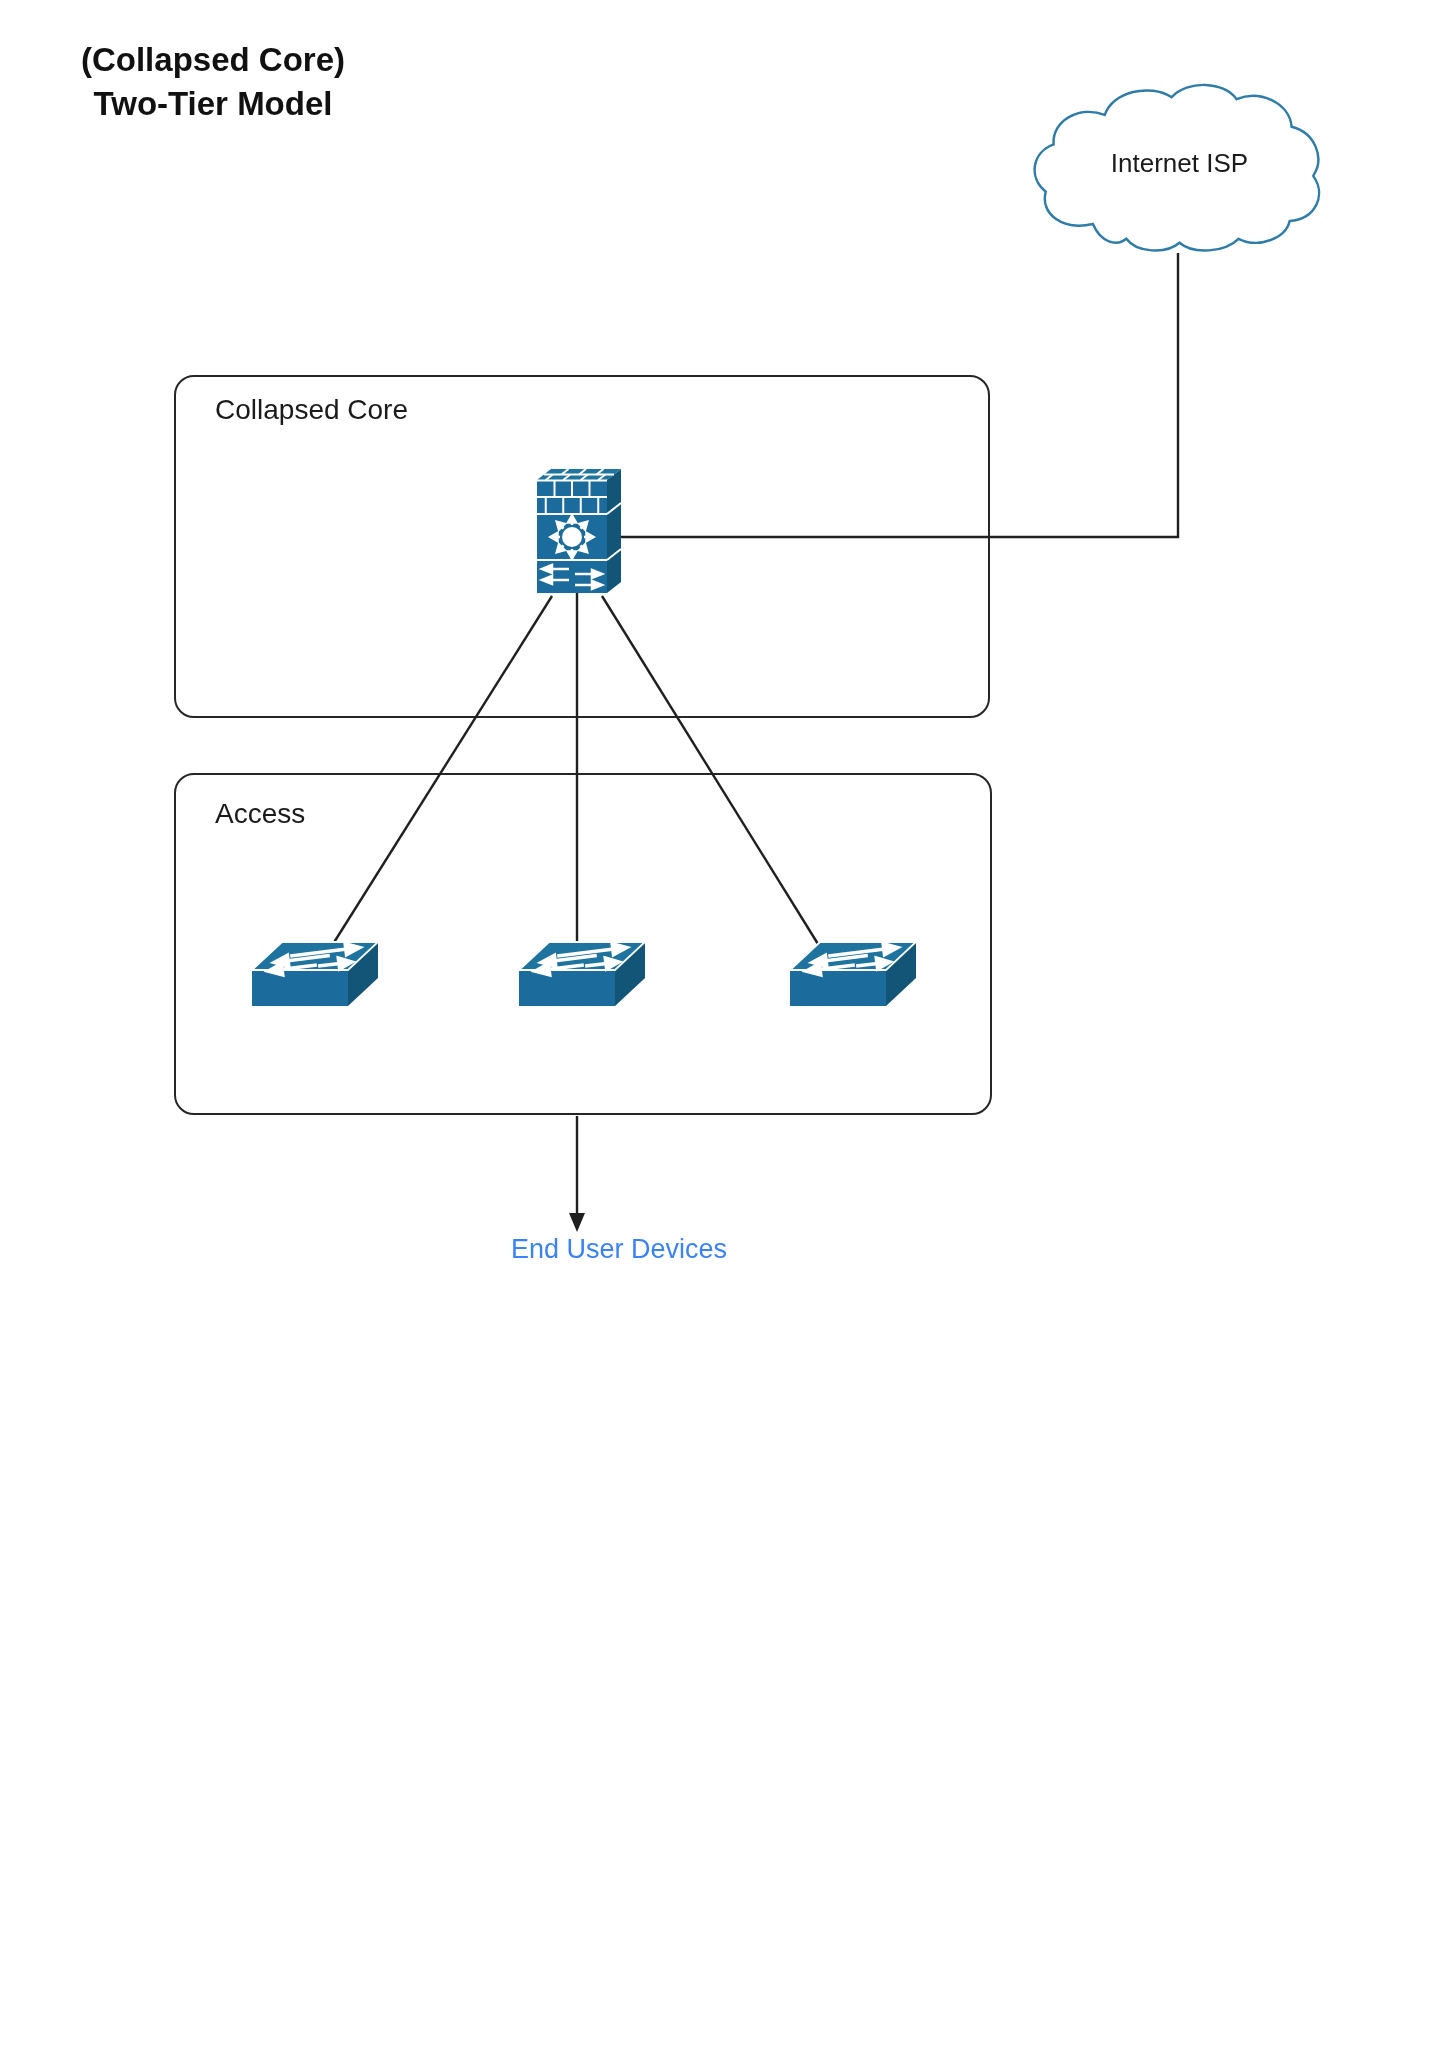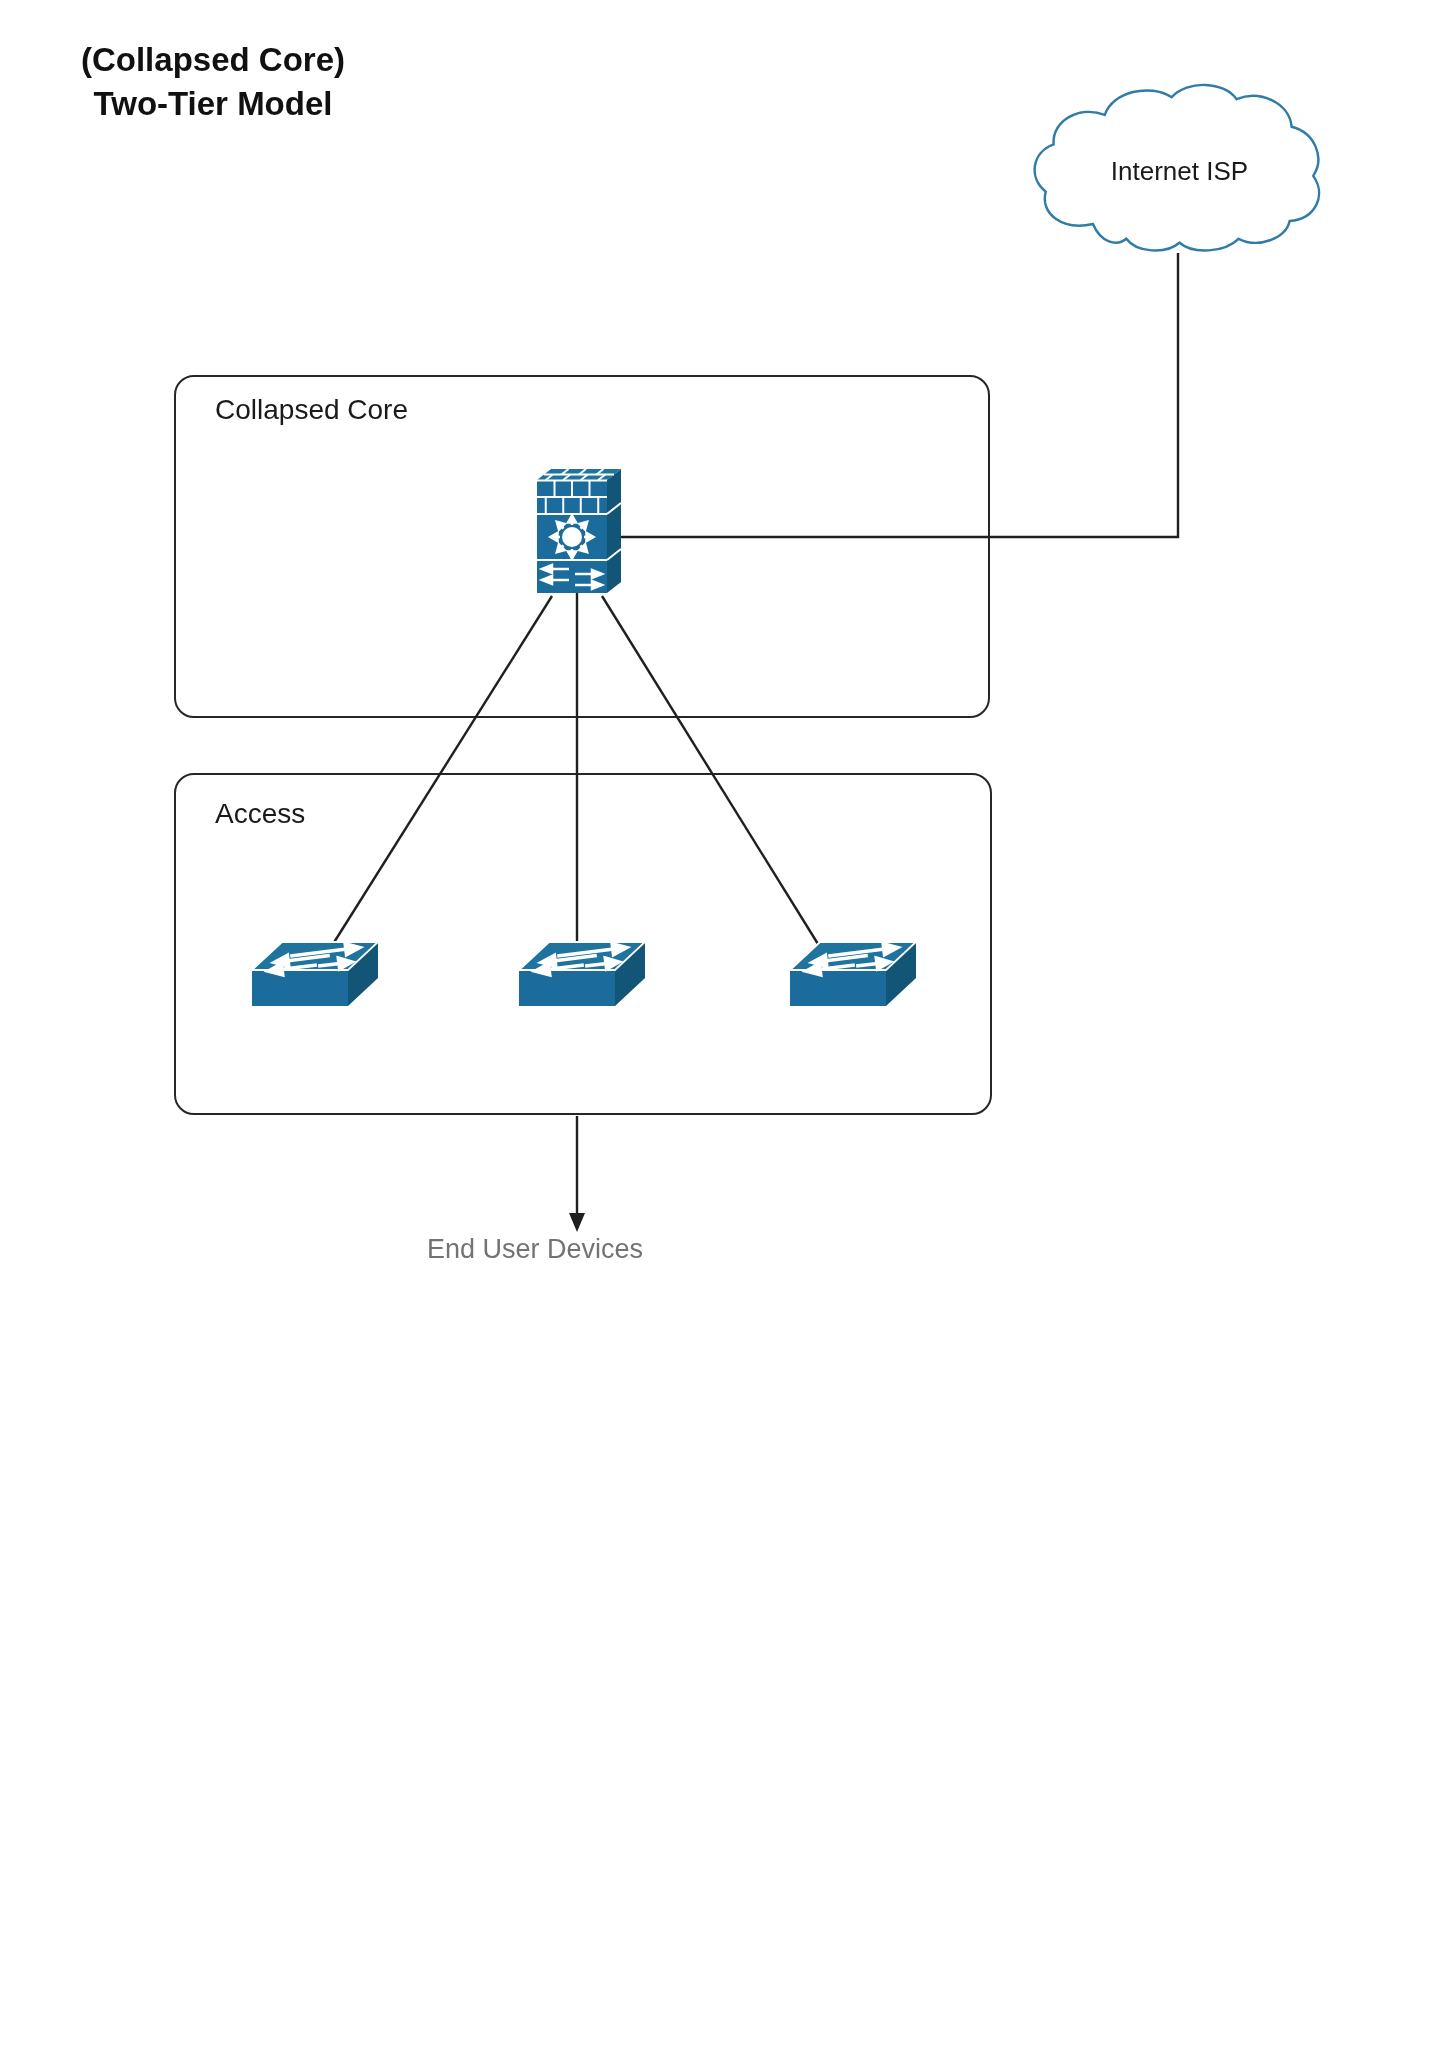--- a/index.html
+++ b/index.html
@@ -27,32 +27,32 @@
   #core-box  { left: 174px; top: 375px; width: 816px; height: 343px; }
   #access-box{ left: 174px; top: 773px; width: 818px; height: 342px; }
   .tier-label {
     position: absolute;
     font-size: 28px; color: #1a1a1a; white-space: nowrap; margin-left: 19px;
   }
   #core-label   { left: 196px; top: 394px; }
   #access-label { left: 196px; top: 798px; }
   #cloud-svg { left: 1032px; top: 83px; }
   #cloud-label {
-    left: 1042px; top: 156px; width: 275px;
+    left: 1042px; top: 148px; width: 275px;
     text-align: center; font-size: 26px; color: #1a1a1a;
   }
   #connectors { left: 0; top: 0; }
   #fw-svg { left: 537px; top: 469px; }
   .switch-svg { position: absolute; }
   #switch-0 { left: 250px; top: 930px; }
   #switch-1 { left: 517px; top: 930px; }
   #switch-2 { left: 788px; top: 930px; }
   #enduser-label {
     left: 427px; top: 1234px; width: 300px;
-    text-align: left; font-size: 27px; color: #737373;
+    text-align: right; font-size: 27px; color: #3b82f6;
   }
 </style>
 </head>
 <body>
 
 <div id="canvas">
 
   <div id="title" class="abs">
     <div>(Collapsed Core)</div>
     <div>Two-Tier Model</div>

